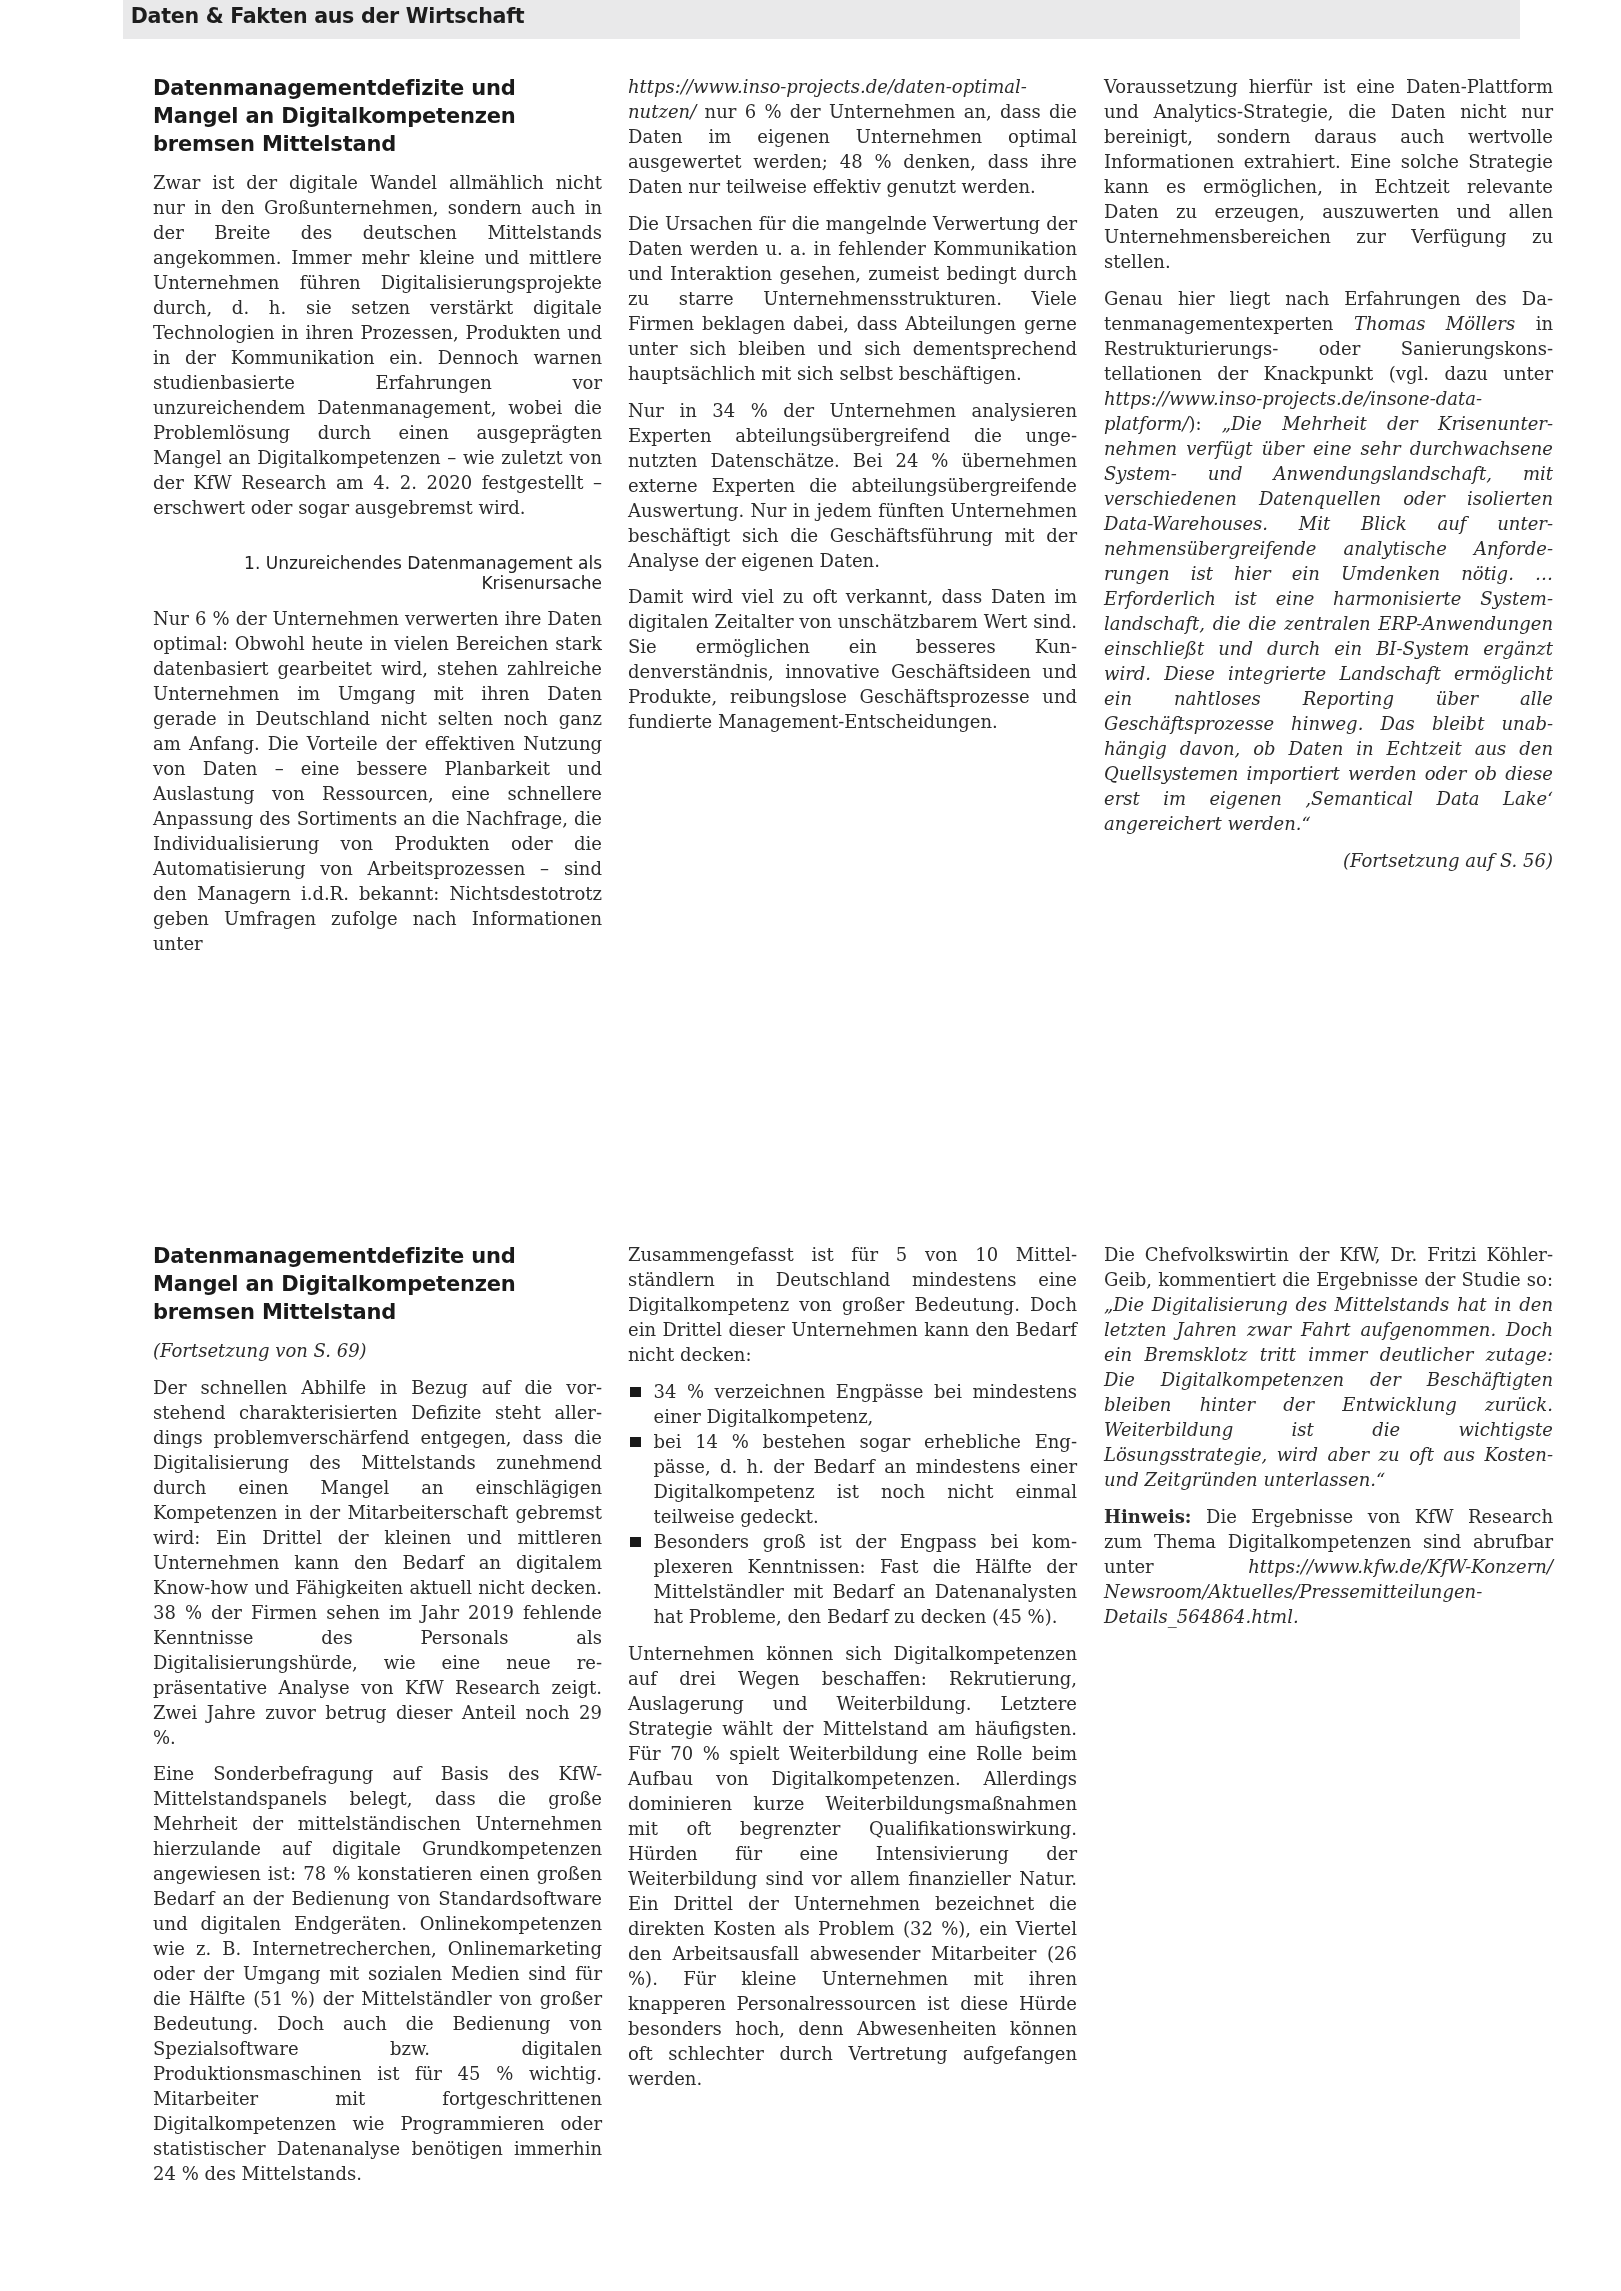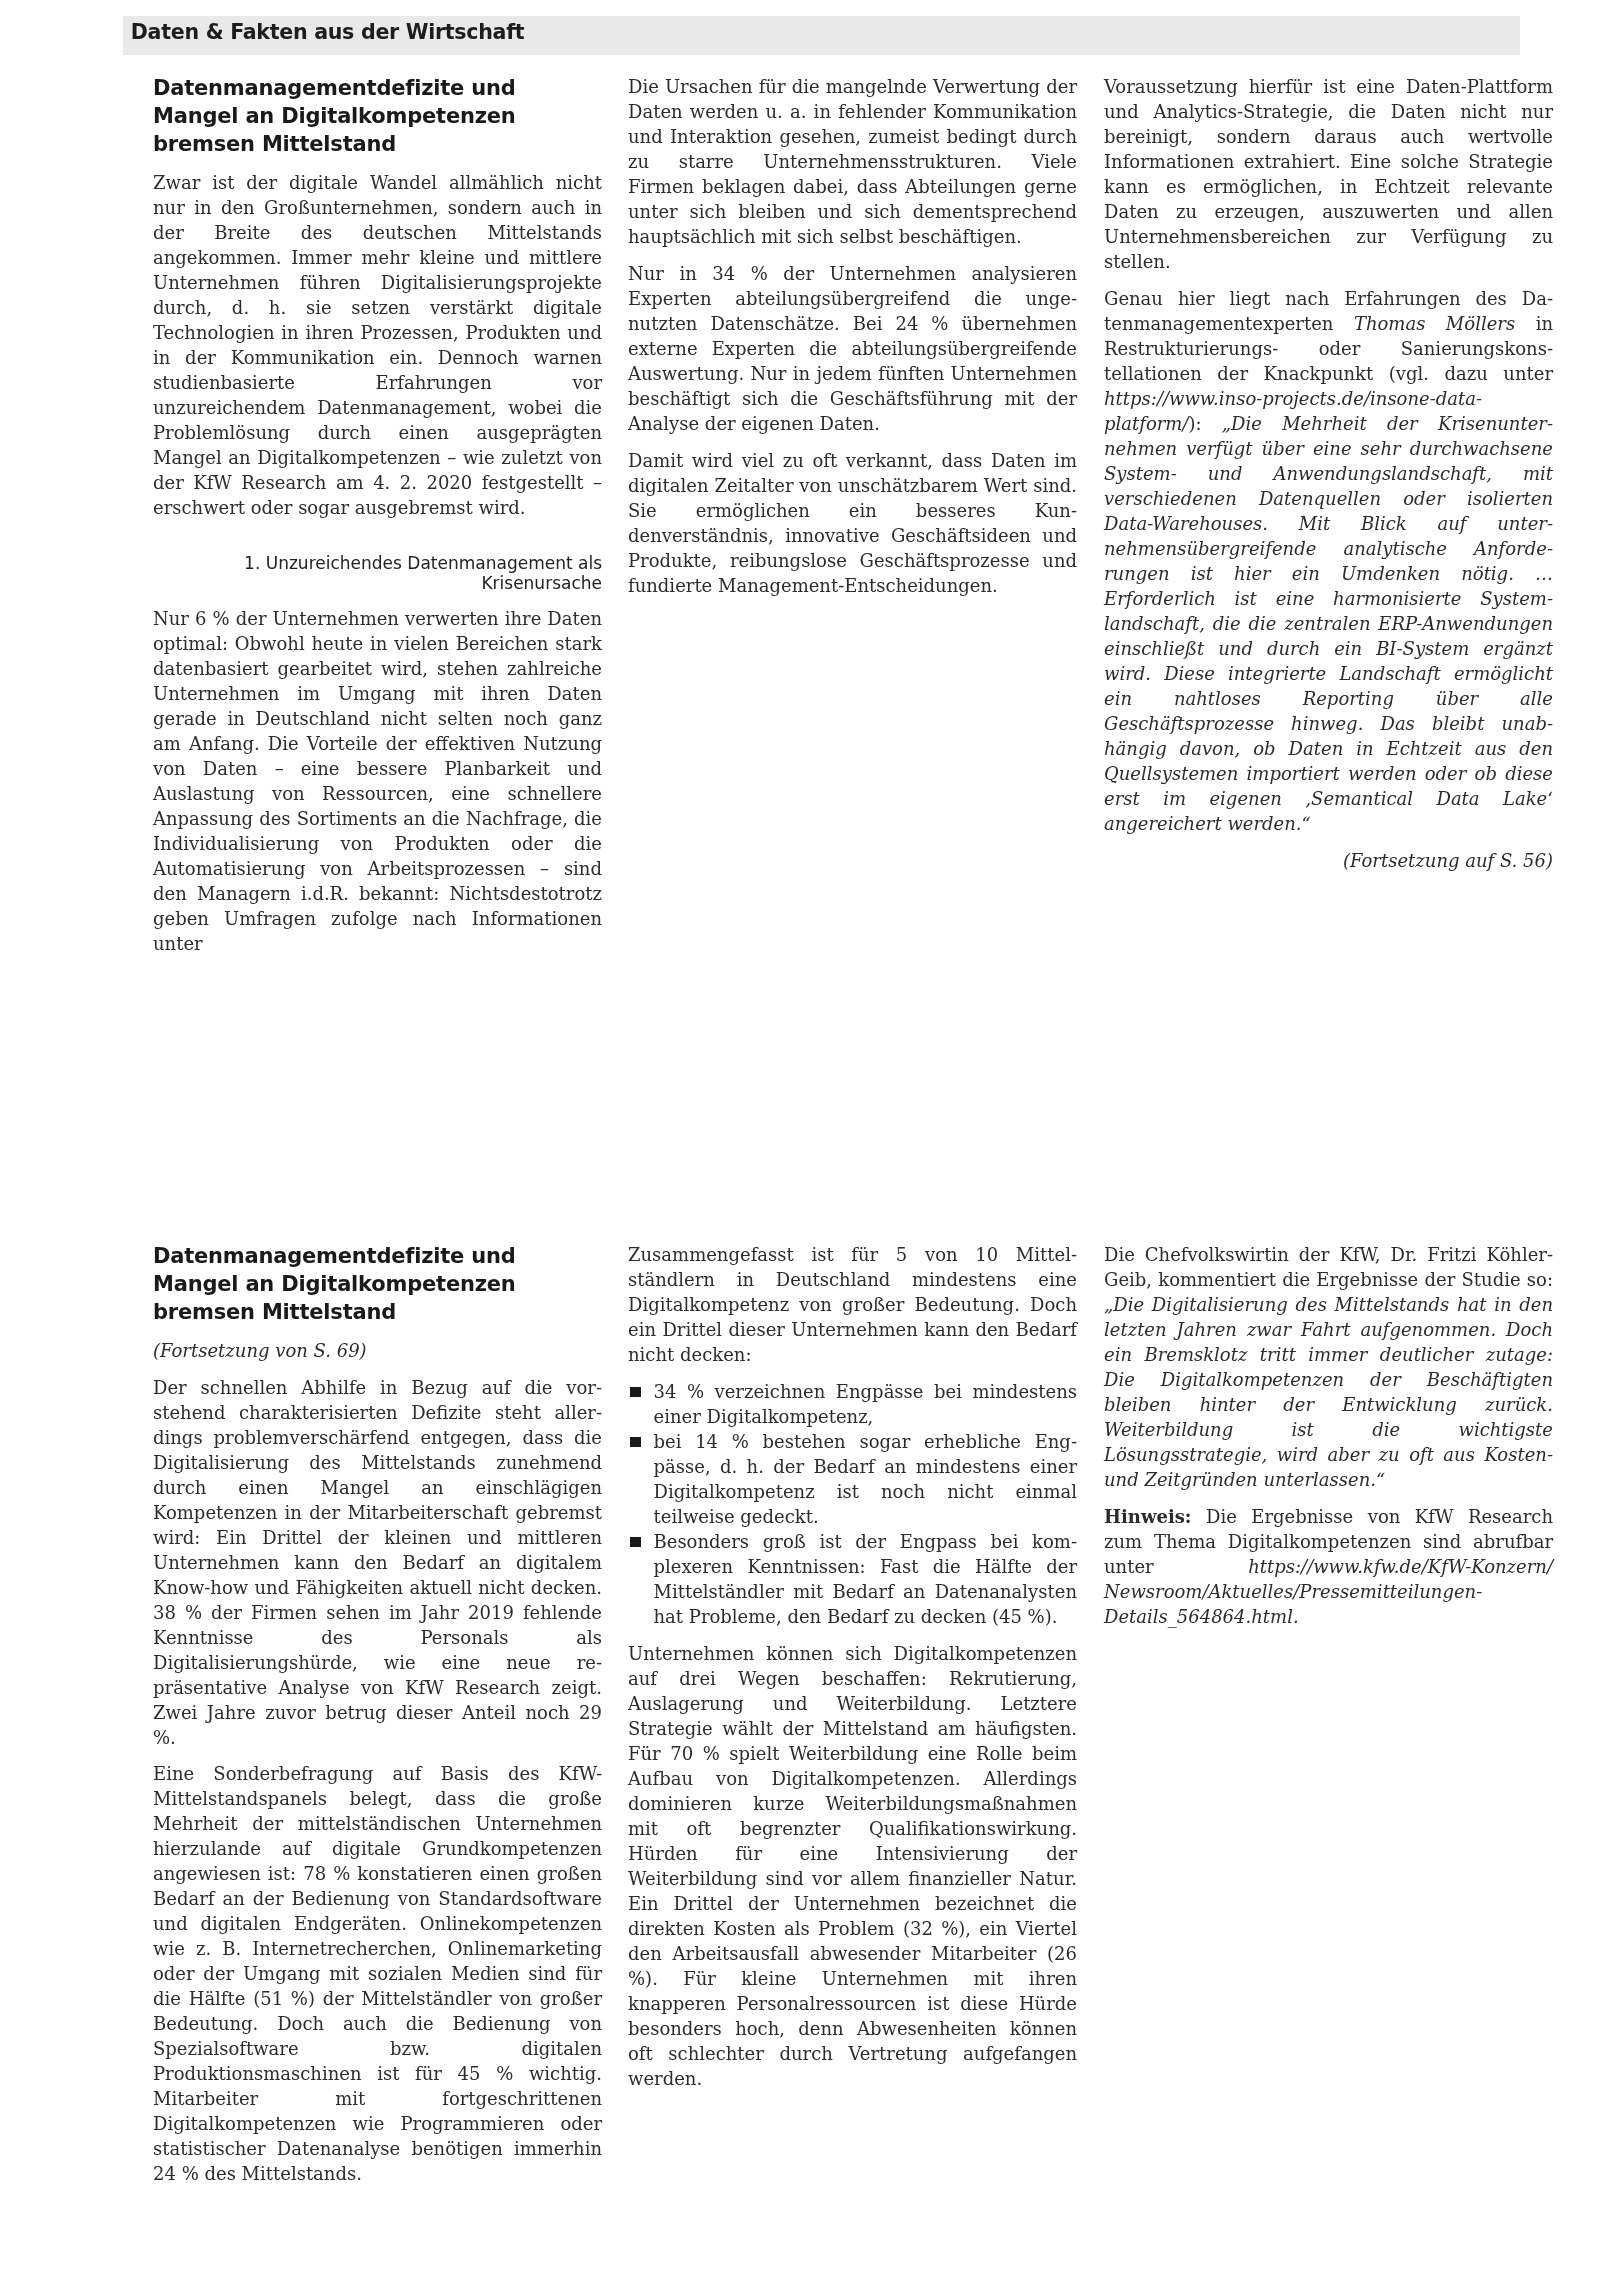--- a/index.html
+++ b/index.html
@@ -1,21 +1,21 @@
 <!DOCTYPE html>
 <html><head>
 <meta charset="utf-8">
 <style>
   html, body { margin: 0; padding: 0; }
   body {
     width: 1621px; height: 2292px; background: #ffffff; position: relative; overflow: hidden;
     color: #2a2a2a;
   }
   .header-bar {
-    position: absolute; left: 123px; top: 16px; width: 1397px; height: 39px;
+    position: absolute; left: 123px; top: 0; width: 1397px; height: 39px;
     background: #e9e9ea;
   }
   .header-title {
     position: absolute; left: 7.8px; top: 3.9px;
     font-family: "DejaVu Sans", sans-serif; font-weight: bold; font-size: 20.6px; color: #1d1d1d;
     letter-spacing: -0.3px;
   }
   .col {
     position: absolute; width: 449px;
     font-family: "DejaVu Serif", serif; font-size: 18px; line-height: 25px; color: #2c2c2c;
@@ -51,20 +51,23 @@
 </div>
 
 <div class="col" style="left:125px; top:74px;">
   <h1 class="h-title">Datenmanagementdefizite und Mangel an Digitalkompetenzen bremsen Mittelstand</h1>
   <p>Zwar ist der digitale Wandel allmählich nicht nur in den Großunternehmen, sondern auch in der Breite des deutschen Mittel­stands angekommen. Immer mehr kleine und mittlere Unternehmen führen Digitali­sierungsprojekte durch, d. h. sie setzen ver­stärkt digitale Technologien in ihren Prozes­sen, Produkten und in der Kommunikation ein. Dennoch warnen studienbasierte Erfah­rungen vor unzureichendem Datenmanage­ment, wobei die Problemlösung durch einen ausgeprägten Mangel an Digitalkompeten­zen – wie zuletzt von der KfW Research am 4. 2. 2020 festgestellt – erschwert oder sogar ausgebremst wird.</p>
   <h2 class="h-sub bold">1. Unzureichendes Datenmanagement als Krisenursache</h2>
   <p><span>Nur 6 % der Unternehmen verwerten ihre Daten optimal: Obwohl heute in vielen Be­reichen stark datenbasiert gearbeitet wird, stehen zahlreiche Unternehmen im Umgang mit ihren Daten gerade in Deutschland nicht selten noch ganz am Anfang. Die Vorteile der effektiven Nutzung von Daten – eine bessere Planbarkeit und Auslastung von Ressourcen, eine schnellere Anpassung des Sortiments an die Nachfrage, die Individua­lisierung von Produkten oder die Automati­sierung von Arbeitsprozessen – sind den Managern i.d.R. bekannt: Nichtsdestotrotz geben Umfragen zufolge nach Informationen unter </span></p>
 </div>
 
 <div class="col" style="left:600px; top:74px;">
+  <p>
+    <span class="it">https://www.inso-projects.de/da­ten-optimal-nutzen/</span><span> nur 6 % der Unterneh­men an, dass die Daten im eigenen Unter­nehmen optimal ausgewertet werden; 48 % denken, dass ihre Daten nur teilweise effek­tiv genutzt werden.</span>
+  </p>
   <p>Die Ursachen für die mangelnde Verwertung der Daten werden u. a. in fehlender Kommu­nikation und Interaktion gesehen, zumeist bedingt durch zu starre Unternehmensstruk­turen. Viele Firmen beklagen dabei, dass Abteilungen gerne unter sich bleiben und sich dementsprechend hauptsächlich mit sich selbst beschäftigen.</p>
   <p>Nur in 34 % der Unternehmen analysieren Experten abteilungsübergreifend die unge­nutzten Datenschätze. Bei 24 % überneh­men externe Experten die abteilungsüber­greifende Auswertung. Nur in jedem fünften Unternehmen beschäftigt sich die Ge­schäftsführung mit der Analyse der eigenen Daten.</p>
   <p>Damit wird viel zu oft verkannt, dass Daten im digitalen Zeitalter von unschätzbarem Wert sind. Sie ermöglichen ein besseres Kun­denverständnis, innovative Geschäftsideen und Produkte, reibungslose Geschäftspro­zesse und fundierte Management-Entschei­dungen.</p>
 </div>
 
 <div class="col" style="left:1076px; top:74px;">
   <p>Voraussetzung hierfür ist eine Daten-Platt­form und Analytics-Strategie, die Daten nicht nur bereinigt, sondern daraus auch wertvolle Informationen extrahiert. Eine solche Strategie kann es ermöglichen, in Echtzeit relevante Daten zu erzeugen, aus­zuwerten und allen Unternehmensbereichen zur Verfügung zu stellen.</p>
   <p>
     <span>Genau hier liegt nach Erfahrungen des Da­tenmanagementexperten </span><span class="it">Thomas Möllers</span><span> in Restrukturierungs- oder Sanierungskons­tellationen der Knackpunkt (vgl. dazu unter </span><span class="it">https://www.inso-projects.de/insone-data­platform/</span><span>): </span><span class="it">„Die Mehrheit der Krisenunter­nehmen verfügt über eine sehr durchwach­sene System- und Anwendungslandschaft, mit verschiedenen Datenquellen oder isolier­ten Data-Warehouses. Mit Blick auf unter­nehmensübergreifende analytische Anforde­rungen ist hier ein Umdenken nötig. … Erforderlich ist eine harmonisierte System­landschaft, die die zentralen ERP-Anwen­dungen einschließt und durch ein BI-System ergänzt wird. Diese integrierte Landschaft ermöglicht ein nahtloses Reporting über alle Geschäftsprozesse hinweg. Das bleibt unab­hängig davon, ob Daten in Echtzeit aus den Quellsystemen importiert werden oder ob diese erst im eigenen ‚Semantical Data Lake‘ angereichert werden.“</span>
   </p>

